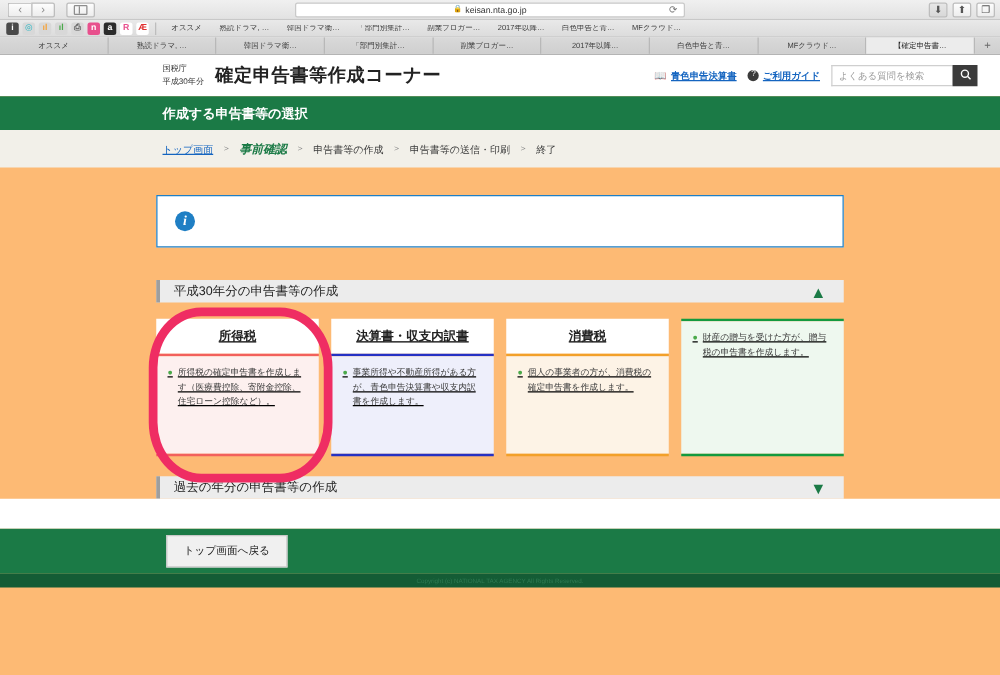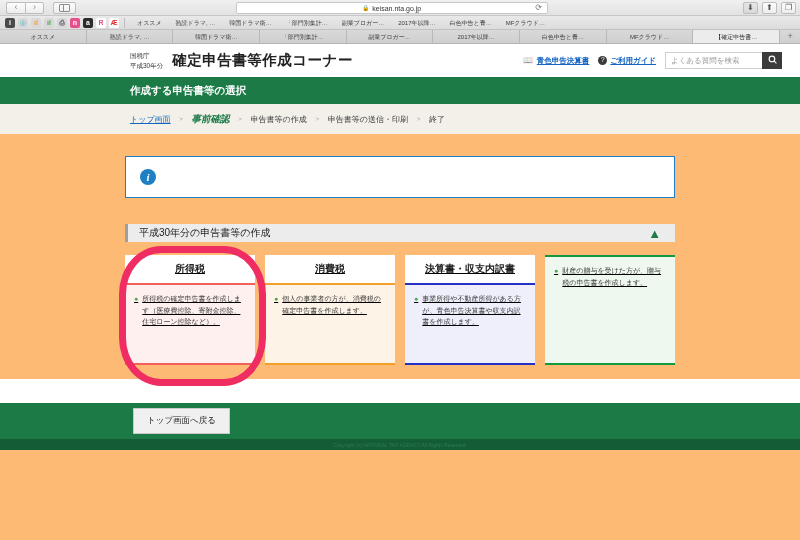--- a/index.html
+++ b/index.html
@@ -387,47 +387,51 @@
         <div class="card">
           <div class="card-head">所得税</div>
           <div class="card-rule" style="background: rgb(242, 96, 92);"></div>
           <div class="card-body" style="background: rgb(253, 240, 239);">
             <span class="bullet" style="color: rgb(74, 169, 74);">●</span>
             <span class="card-desc">所得税の確定申告書を作成します（医療費控除、寄附金控除、住宅ローン控除など）。</span>
           </div>
           <div class="card-foot" style="background: rgb(242, 96, 92);"></div>
         </div>
         <div class="card">
+          <div class="card-head">決算書・収支内訳書</div>
+          <div class="card-rule" style="background: rgb(37, 49, 196);"></div>
+          <div class="card-body" style="background: rgb(238, 239, 251);">
+            <span class="bullet" style="color: rgb(74, 169, 74);">●</span>
+            <span class="card-desc">事業所得や不動産所得がある方が、青色申告決算書や収支内訳書を作成します。</span>
+          </div>
+          <div class="card-foot" style="background: rgb(37, 49, 196);"></div>
+        </div>
+        <div class="card">
           <div class="card-head">消費税</div>
           <div class="card-rule" style="background: rgb(242, 160, 41);"></div>
           <div class="card-body" style="background: rgb(253, 243, 230);">
             <span class="bullet" style="color: rgb(74, 169, 74);">●</span>
             <span class="card-desc">個人の事業者の方が、消費税の確定申告書を作成します。</span>
           </div>
           <div class="card-foot" style="background: rgb(242, 160, 41);"></div>
         </div>
         <div class="card">
-          <div class="card-head">決算書・収支内訳書</div>
-          <div class="card-rule" style="background: rgb(37, 49, 196);"></div>
-          <div class="card-body" style="background: rgb(238, 239, 251);">
-            <span class="bullet" style="color: rgb(74, 169, 74);">●</span>
-            <span class="card-desc">事業所得や不動産所得がある方が、青色申告決算書や収支内訳書を作成します。</span>
-          </div>
-          <div class="card-foot" style="background: rgb(37, 49, 196);"></div>
-        </div>
-        <div class="card">
           <div class="card-rule" style="background: rgb(19, 154, 63);"></div>
           <div class="card-body" style="background: rgb(238, 248, 239);">
             <span class="bullet" style="color: rgb(74, 169, 74);">●</span>
             <span class="card-desc">財産の贈与を受けた方が、贈与税の申告書を作成します。</span>
           </div>
           <div class="card-foot" style="background: rgb(19, 154, 63);"></div>
         </div>
       </div>
 
+    <div class="accordion accordion2">
+      <span class="acc-label">過去の年分の申告書等の作成</span>
+      <span class="acc-arrow">▼</span>
+    </div>
   </div>
 
   <div class="page-tail"></div>
 
   <div class="footer-band">
     <button class="top-btn">トップ画面へ戻る</button>
   </div>
   <div class="footer-strip">
     <span>Copyright (c) NATIONAL TAX AGENCY All Rights Reserved.</span>
   </div>

